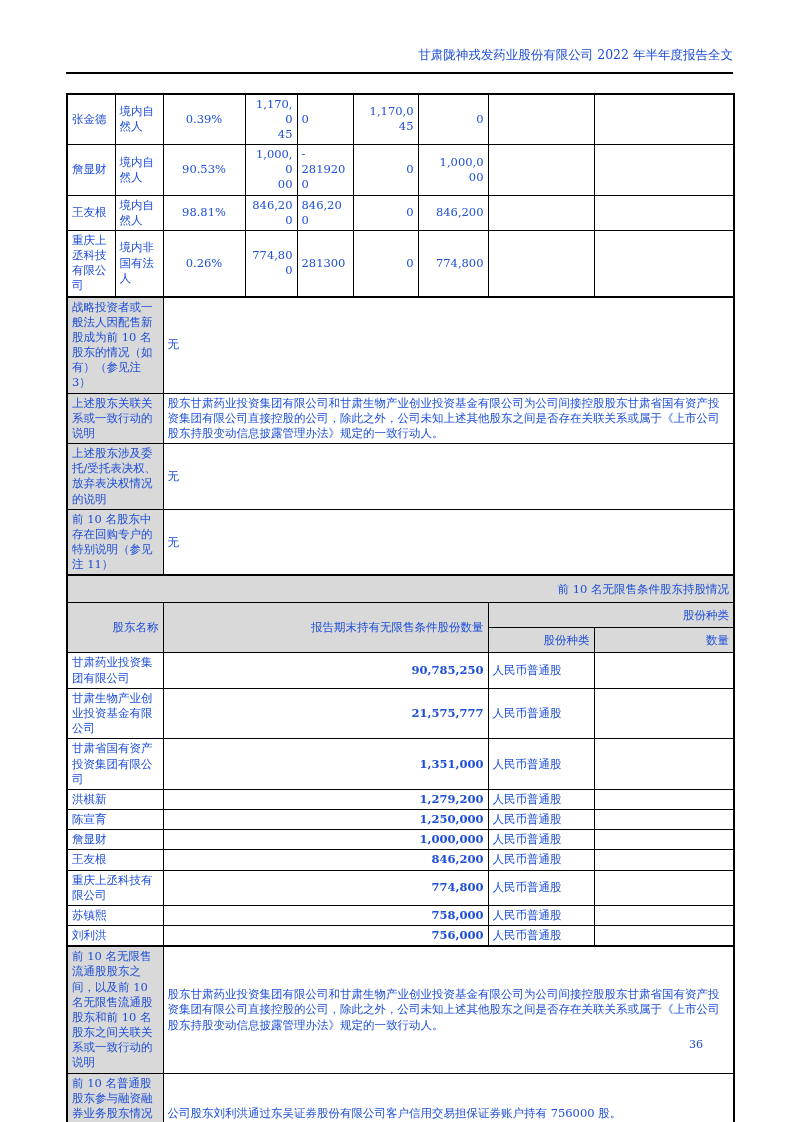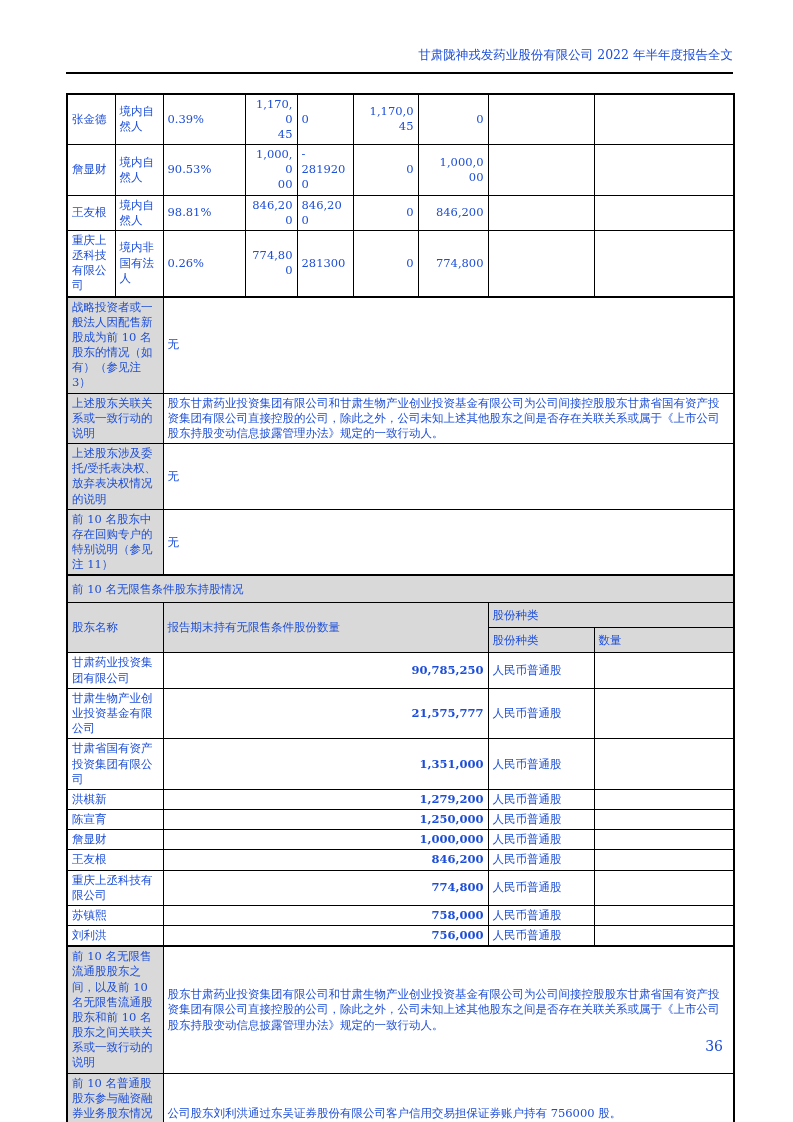--- a/index.html
+++ b/index.html
@@ -17,31 +17,31 @@
     border-collapse:collapse; table-layout:fixed; width:667px;
     margin-top:19px; font-size:11.5px; line-height:1.32;
     border:2px solid #000;
   }
   table.main td {
     border:1px solid #000; padding:2px 4px; vertical-align:middle;
     word-break:break-all; overflow:hidden;
   }
   tr.sec > td { border-top-width:2px; }
   .gray { background:#d9d9d9; }
-  .ctr { text-align:left; }
-  .pct { text-align:left; }
+  .ctr { text-align:right; }
+  .pct { text-align:center; }
   .num { text-align:right; white-space:pre-line; padding:1px 3px; }
   .chg { text-align:left;  white-space:pre-line; padding:1px 3px; }
   .note-label { background:#d9d9d9; padding:2px 3px; }
   .note-content { padding:3px 9px; }
   .t2-qty { text-align:right; padding-right:9px;font-weight:bold; }
   .t2-cls { padding-left:9px;margin-left:44px; }
   .title-row td { height:22px; }
   .hdr td { height:20px; }
-  .page-num { position:absolute; top:1038px; right:70px; font-size:14px; }
+  .page-num { position:absolute; top:1038px; right:90px; font-size:11px; }
 </style>
 </head>
 <body>
 
 <div class="page">
 
   <div class="doc-header">甘肃陇神戎发药业股份有限公司 2022 年半年度报告全文</div>
 
   <table class="main">
     <colgroup>

